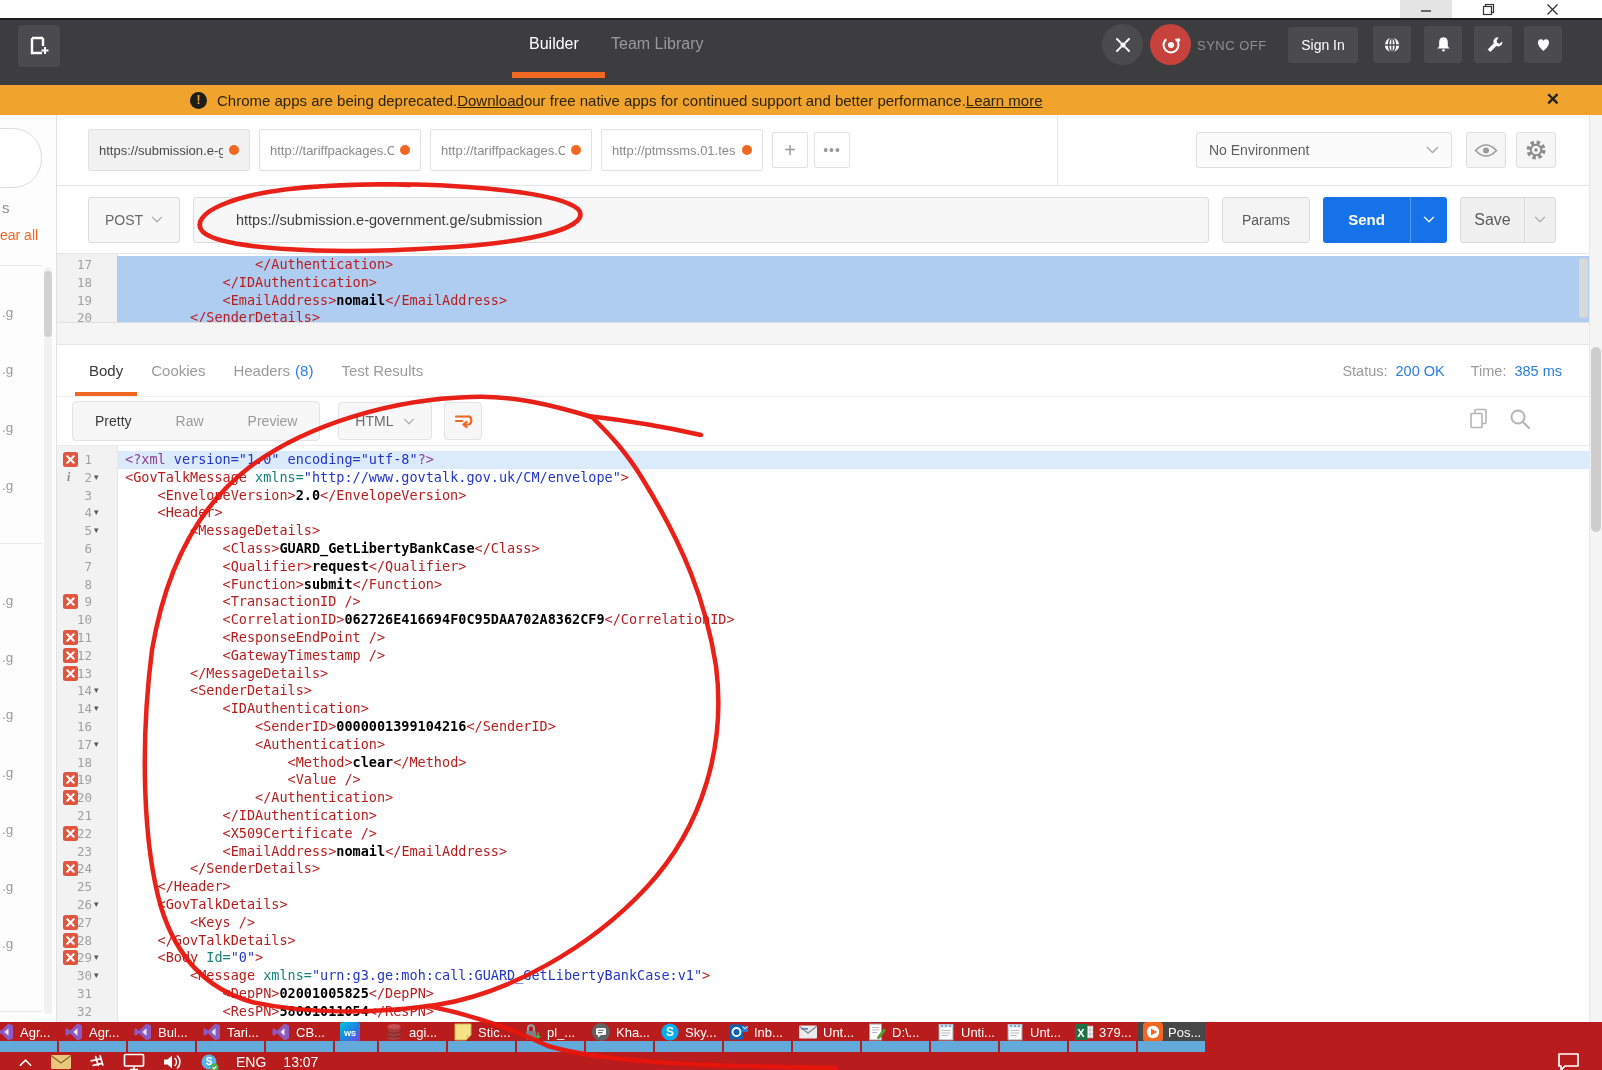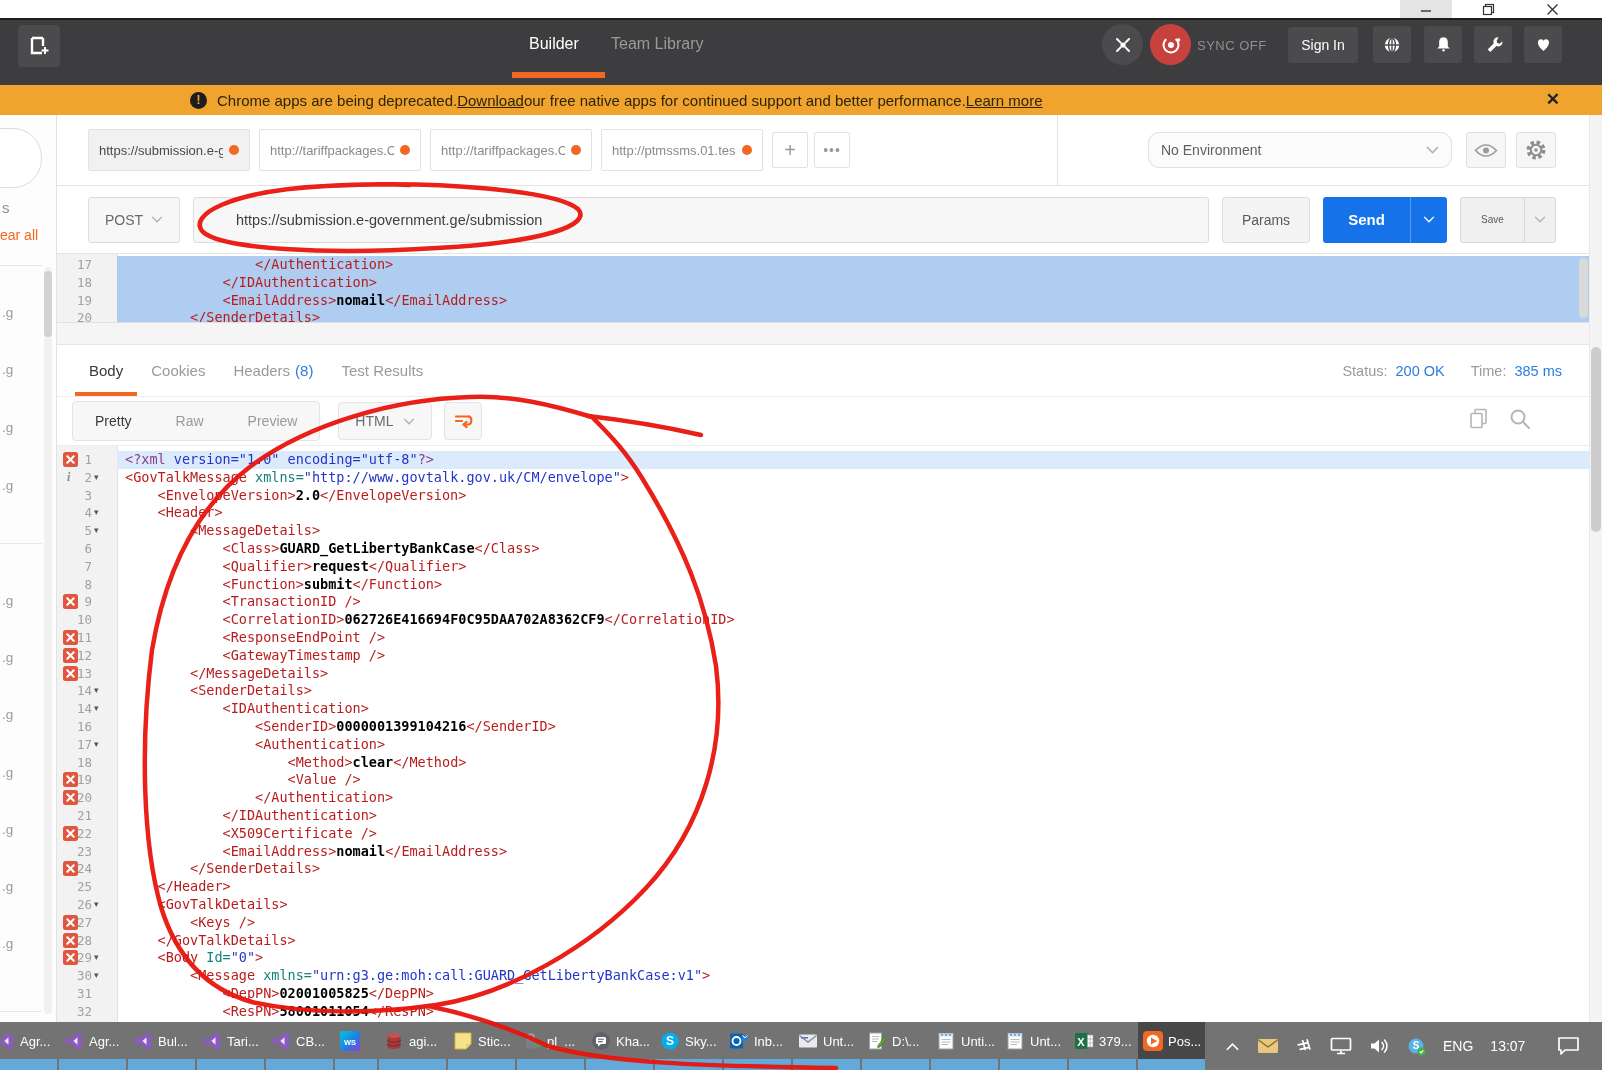--- a/index.html
+++ b/index.html
@@ -45,34 +45,34 @@
   .tabbar{position:relative;height:70px;flex:none;display:flex;align-items:center;padding:0 46px 0 31px;border-bottom:1px solid #e4e4e4;background:#fff;}
   .rtab{width:162px;height:42px;box-sizing:border-box;border:1px solid #e2e2e2;border-radius:2px;background:#fff;display:flex;align-items:center;padding:0 10px;margin-right:9px;cursor:pointer;flex:none;}
   .rtab.active{background:#f1f1f1;}
   .rtab-label{flex:1;font-size:13px;color:#8a8a8a;white-space:nowrap;overflow:hidden;}
   .rtab.active .rtab-label{color:#4a4a4a;}
   .rtab-dot{width:10px;height:10px;border-radius:50%;background:#f26722;flex:none;margin-left:6px;}
   .tab-plus,.tab-more{width:34px;height:34px;border:1px solid #e2e2e2;border-radius:2px;background:#fff;color:#9a9a9a;display:flex;align-items:center;justify-content:center;margin-right:6px;cursor:pointer;flex:none;}
   .tab-plus{font-size:20px;} .tab-more{font-size:14px;letter-spacing:1px;}
   .tb-vdiv{position:absolute;left:1000px;top:0;height:70px;border-left:1px solid #e4e4e4;}
   .tb-spacer{flex:1;}
-  .env-select{width:304px;height:36px;box-sizing:border-box;border:1px solid #e0e0e0;border-radius:11px;background:#fbfbfb;display:flex;align-items:center;padding:0 12px;cursor:pointer;flex:none;}
+  .env-select{width:256px;height:36px;box-sizing:border-box;border:1px solid #e0e0e0;border-radius:3px;background:#fbfbfb;display:flex;align-items:center;padding:0 12px;cursor:pointer;flex:none;}
   .env-select span{flex:1;font-size:14px;color:#5f5f5f;}
   .sq-btn{width:38px;height:34px;border:1px solid #e0e0e0;border-radius:3px;background:#f6f6f6;display:flex;align-items:center;justify-content:center;cursor:pointer;flex:none;}
   .eye-btn{margin-left:14px;} .gear-btn{margin-left:10px;}
   
   .request-row{height:67px;flex:none;display:flex;align-items:center;padding:0 46px 0 31px;gap:13px;background:#fff;}
   .method-select{width:92px;height:46px;box-sizing:border-box;border:1px solid #dcdcdc;border-radius:3px;background:#f7f7f7;display:flex;align-items:center;justify-content:center;gap:8px;font-size:14px;color:#6a6a6a;cursor:pointer;flex:none;}
   .url-input{flex:1;height:46px;box-sizing:border-box;border:1px solid #dcdcdc;border-radius:3px;background:#f7f7f7;font-family:"Liberation Sans",sans-serif;font-size:14.5px;color:#3e3e3e;padding:0 0 0 42px;outline:none;min-width:0;}
   .params-btn{width:88px;height:46px;box-sizing:border-box;border:1px solid #dcdcdc;border-radius:3px;background:#f4f4f4;color:#5a5a5a;font-size:14px;display:flex;align-items:center;justify-content:center;cursor:pointer;flex:none;}
   .send-btn{width:124px;height:46px;border-radius:3px;background:#1672e8;color:#fff;display:flex;align-items:stretch;cursor:pointer;flex:none;}
   .send-main{flex:1;display:flex;align-items:center;justify-content:center;font-size:15px;font-weight:bold;}
   .send-chev{width:36px;border-left:1px solid rgba(255,255,255,.28);display:flex;align-items:center;justify-content:center;}
   .save-btn{width:96px;height:46px;box-sizing:border-box;border:1px solid #d8d8d8;border-radius:3px;background:#f0f0f0;color:#5a5a5a;display:flex;align-items:stretch;cursor:pointer;flex:none;}
-  .save-main{flex:1;display:flex;align-items:center;justify-content:center;font-size:10px;}
+  .save-main{flex:1;display:flex;align-items:center;justify-content:center;font-size:16px;}
   .save-chev{width:30px;border-left:1px solid #dadada;display:flex;align-items:center;justify-content:center;}
   
   .preview-pane{position:relative;height:70px;flex:none;overflow:hidden;background:#fff;border-top:1px solid #e6e6e6;border-bottom:1px solid #e0e0e0;padding-top:2px;box-sizing:border-box;}
   .pv-thumb{position:absolute;right:14px;top:4px;width:9px;height:60px;background:#d9d9d9;border-radius:4px;}
   .gap-band{height:21px;flex:none;background:#f5f5f5;border-bottom:1px solid #e6e6e6;}
   .resp-tabs{position:relative;height:51px;flex:none;background:#fff;border-bottom:1px solid #ececec;display:flex;align-items:center;padding:0 40px 0 18px;}
   .rtab2{position:relative;height:100%;display:flex;align-items:center;padding:0 14px;font-size:15px;color:#9a9a9a;cursor:pointer;flex:none;}
   .rtab2.active{color:#3a3a3a;}
   .rtab2.active::after{content:"";position:absolute;left:0;right:0;bottom:0;height:4px;background:#f26722;}
   .rtab2 .cnt{color:#2a7de1;margin-left:5px;}
@@ -100,21 +100,21 @@
   .sg-sp{color:#000;}
   .sg-tag{color:#b91c1c;}
   .sg-attr{color:#16827a;}
   .sg-str{color:#2336c9;}
   .sg-txt{color:#000;font-weight:bold;}
   .sg-pi{color:#8d3a8d;}
   
   .main-scroll{position:absolute;right:0;top:0;bottom:0;width:12px;background:#f4f4f4;border-left:1px solid #e8e8e8;}
   .main-thumb{position:absolute;right:1px;top:232px;width:10px;height:185px;background:#cdcdcd;border-radius:5px;}
   
-  .taskbar{position:absolute;left:0;top:1022px;width:1602px;height:48px;background:#737373;display:flex;align-items:stretch;overflow:hidden;}
+  .taskbar{position:absolute;left:0;top:1022px;width:1602px;height:48px;background:#b91c1c;display:flex;align-items:stretch;overflow:hidden;flex-direction:column;}
   .tb-item{position:relative;width:67px;margin-right:2px;flex:none;display:flex;align-items:center;gap:5px;padding:0 4px 10px 5px;box-sizing:border-box;cursor:pointer;}
   .tb-item.icon-only{width:42px;}
   .tb-item.active{background:#474747;}
   .tb-item .tlabel{color:#fff;font-size:13px;white-space:nowrap;overflow:hidden;}
   .tb-item .stripe{position:absolute;left:0;right:0;bottom:0;height:11px;background:#63aadb;}
   .tb-item svg{flex:none;}
   .tray{flex:1;display:flex;align-items:center;gap:17px;padding:0 14px 0 18px;color:#fff;}
   .tray .txt{font-size:14px;color:#fff;}
   .ac-icon{margin-left:auto;margin-right:8px;}
   

